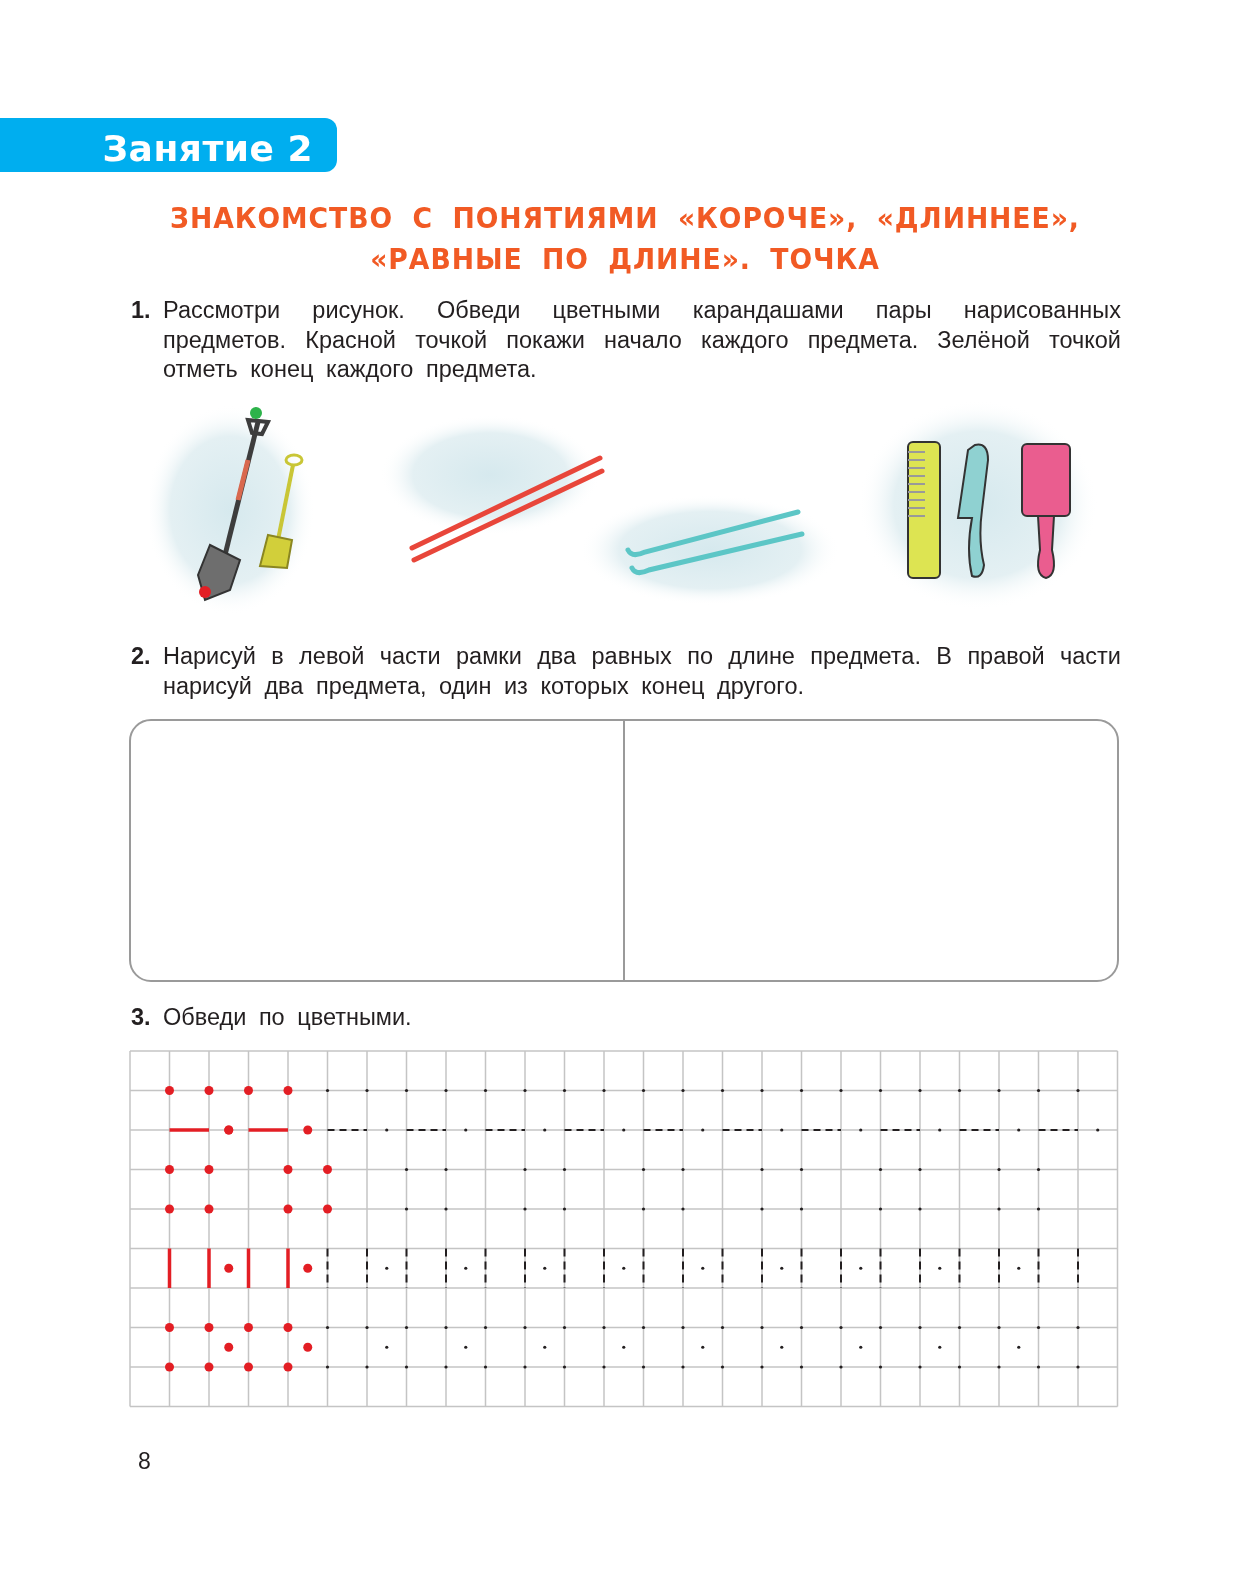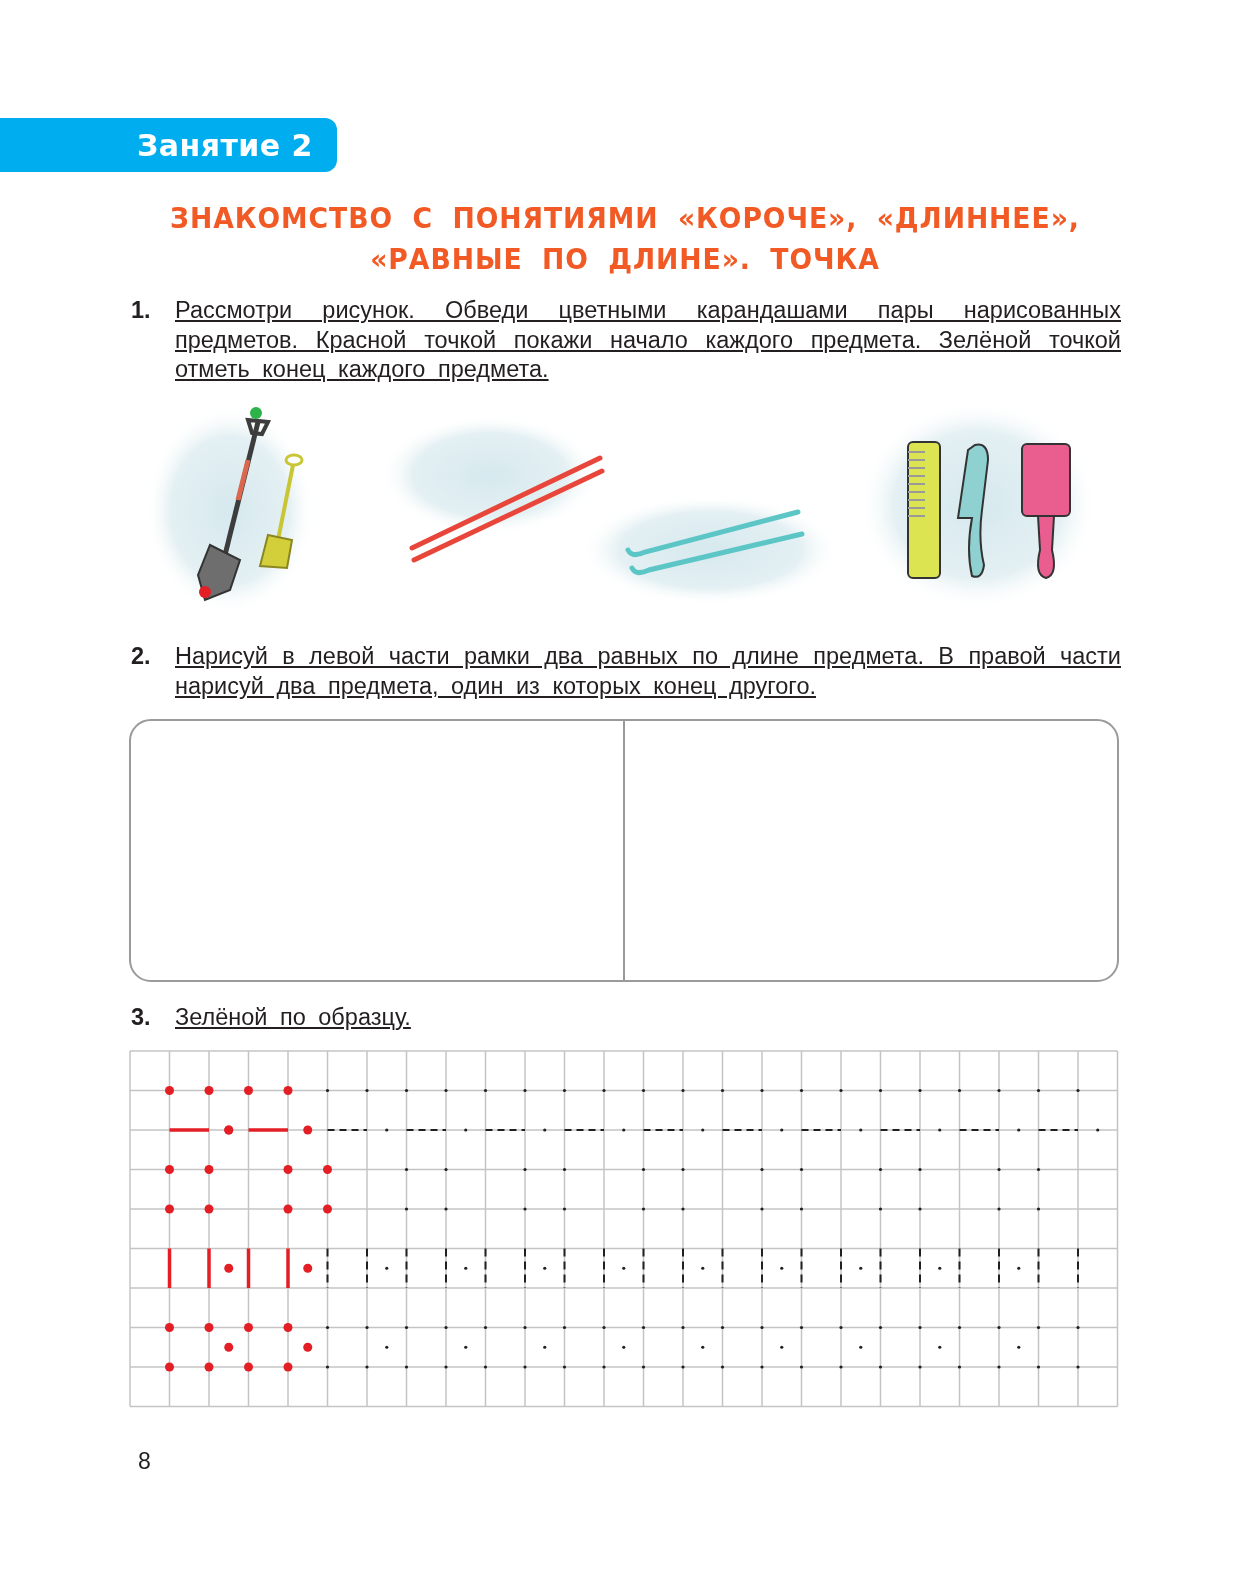--- a/index.html
+++ b/index.html
@@ -1,27 +1,27 @@
 <!DOCTYPE html>
 <html><head>
 <meta charset="utf-8">
 <style>
   html, body { margin: 0; padding: 0; background: #ffffff; }
   body { width: 1241px; height: 1595px; position: relative; overflow: hidden;
          font-family: "Liberation Sans", sans-serif; color: #231f20; }
   .lesson-tab { position: absolute; left: 0; top: 118px; width: 337px; height: 54px;
     background: #00aeef; border-radius: 0 12px 12px 0; }
-  .lesson-tab span { position: absolute; right: 24px; top: 10px; font-size: 30px; font-weight: bold;
+  .lesson-tab span { position: absolute; right: 24px; top: 10px; font-size: 36px; font-weight: bold;
     color: #ffffff; font-family: "DejaVu Sans", sans-serif; letter-spacing: 0.5px; }
   .title { position: absolute; left: 120px; top: 198px; width: 1010px; text-align: center;
     color: #f15a24; font-weight: bold; font-size: 29px; line-height: 41px;
     font-family: "DejaVu Sans", sans-serif; letter-spacing: 1px; word-spacing: 10px; transform: scaleX(0.92); }
   .task { position: absolute; left: 131px; width: 990px; font-size: 23.5px; line-height: 29.5px; }
   .task .num { position: absolute; left: 0; top: 0; font-weight: bold; }
-  .task .text { margin-left: 44px; text-align: justify; text-align-last: left; word-spacing: 6px; text-decoration: underline; }
+  .task .text { margin-left: 32px; text-align: justify; text-align-last: left; word-spacing: 6px; }
   .illus { position: absolute; left: 150px; top: 400px; width: 980px; height: 215px; }
   .frame { position: absolute; left: 129px; top: 719px; width: 986px; height: 259px;
     border: 2px solid #9a9a9a; border-radius: 22px; }
   .frame .divider { position: absolute; left: 492px; top: 0; width: 2px; height: 100%; background: #9a9a9a; }
   .frame .half { position: absolute; top: 0; height: 100%; }
   .grid { position: absolute; left: 129px; top: 1050px; }
   .page-num { position: absolute; left: 138px; top: 1448px; font-size: 23px; }
 </style>
 </head>
 <body>
@@ -100,21 +100,21 @@
 </div>
 
 <div class="frame">
   <div class="half" style="left:0;width:492px"></div>
   <div class="divider"></div>
   <div class="half" style="left:494px;width:492px"></div>
 </div>
 
 <div class="task" style="top:1003px">
   <span class="num">3.</span>
-  <div class="text">Зелёной по образцу.</div>
+  <div class="text">Обведи по цветными.</div>
 </div>
 
 <svg class="grid" id="grid" width="990" height="358">
     <line x1="1" y1="1" x2="1" y2="356.5" stroke="#c4c4c4" stroke-width="1.5"></line>
     <line x1="40.5" y1="1" x2="40.5" y2="356.5" stroke="#c4c4c4" stroke-width="1.5"></line>
     <line x1="80" y1="1" x2="80" y2="356.5" stroke="#c4c4c4" stroke-width="1.5"></line>
     <line x1="119.5" y1="1" x2="119.5" y2="356.5" stroke="#c4c4c4" stroke-width="1.5"></line>
     <line x1="159" y1="1" x2="159" y2="356.5" stroke="#c4c4c4" stroke-width="1.5"></line>
     <line x1="198.5" y1="1" x2="198.5" y2="356.5" stroke="#c4c4c4" stroke-width="1.5"></line>
     <line x1="238" y1="1" x2="238" y2="356.5" stroke="#c4c4c4" stroke-width="1.5"></line>

